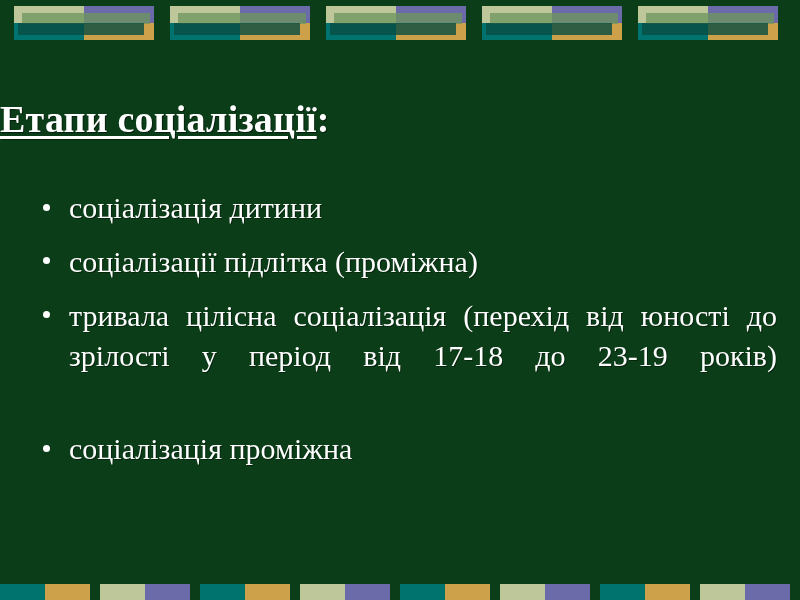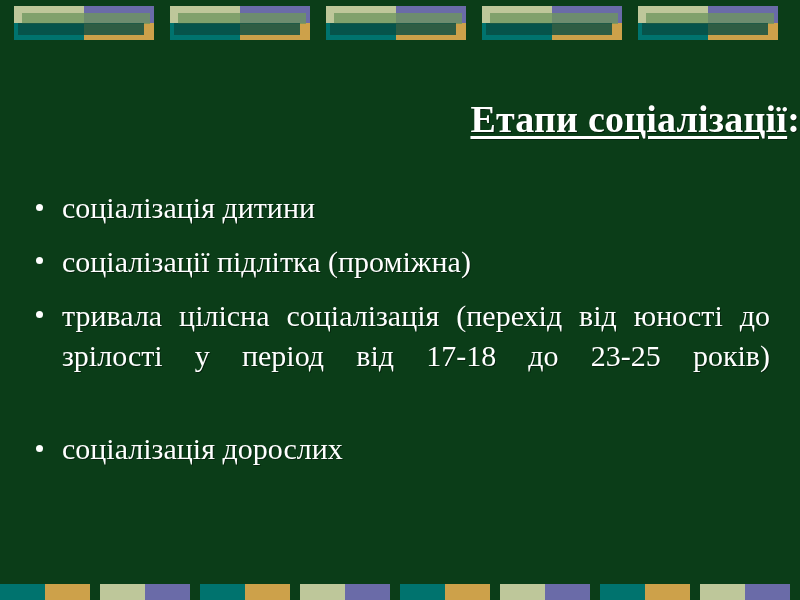--- a/index.html
+++ b/index.html
@@ -79,35 +79,35 @@
     height: 16px;
     flex: 0 0 auto;
   }
 
   
   .title {
     position: absolute;
     left: 0;
     top: 74px;
     width: 800px;
-    text-align: right;
+    text-align: left;
     color: #ffffff;
     font-size: 38px;
     font-weight: bold;
     letter-spacing: 0.2px;
     line-height: 1.1;
     text-shadow: 1px 1px 0 rgba(0,0,0,0.45);
   }
   .title .u { text-decoration: underline; text-decoration-thickness: 3px; text-underline-offset: 4px; }
   .title .nu { text-decoration: none; }
 
   
   .body {
     position: absolute;
-    left: 28px;
+    left: 35px;
     top: 188px;
     width: 742px;
     color: #ffffff;
   }
   .bullet-item {
     position: relative;
     padding-left: 34px;
     margin-bottom: 14px;
     font-size: 30px;
     line-height: 1.33;
@@ -200,26 +200,26 @@
       <span class="txt">соціалізація дитини</span>
     </div>
 
     <div class="bullet-item">
       <span class="dot"></span>
       <span class="txt">соціалізації підлітка (проміжна)</span>
     </div>
 
     <div class="bullet-item justify">
       <span class="dot"></span>
-      <span class="txt">тривала цілісна соціалізація (перехід від юності до зрілості у період від 17-18 до 23-25 років)</span>
+      <span class="txt">тривала цілісна соціалізація (перехід від юності до зрілості у період від 17-18 до 23-19 років)</span>
     </div>
 
     <div class="bullet-item">
       <span class="dot"></span>
-      <span class="txt">соціалізація дорослих</span>
+      <span class="txt">соціалізація проміжна</span>
     </div>
 
   </div>
 
   <div class="bottom-band" id="bottom-band">
       <div class="seg" style="background: rgb(0, 115, 110); width: 45px;"></div>
       <div class="seg" style="background: rgb(205, 161, 74); width: 45px;"></div>
       <div class="seg" style="background: rgb(190, 199, 154); width: 45px; margin-left: 10px;"></div>
       <div class="seg" style="background: rgb(106, 107, 168); width: 45px;"></div>
       <div class="seg" style="background: rgb(0, 115, 110); width: 45px; margin-left: 10px;"></div>

